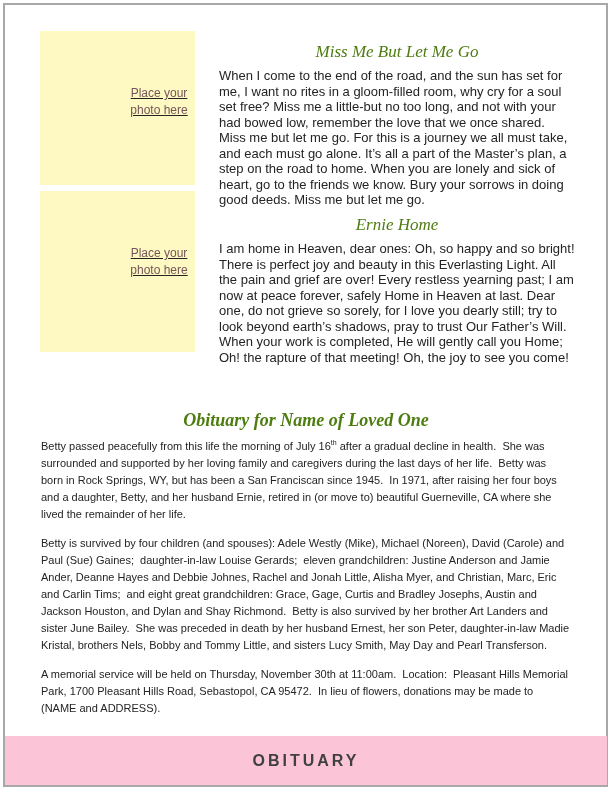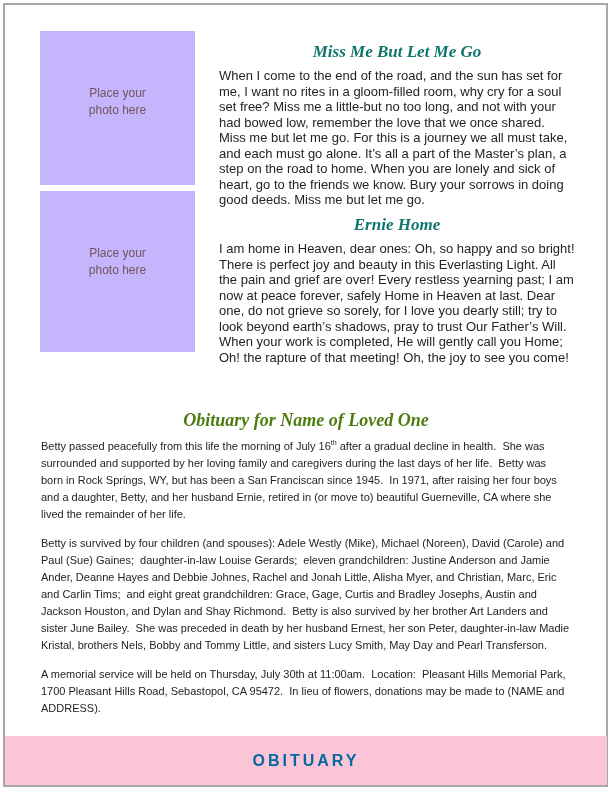--- a/index.html
+++ b/index.html
@@ -14,48 +14,49 @@
     overflow: hidden;
   }
   .page-frame {
     position: absolute;
     left: 3px; top: 3px;
     width: 605px; height: 784px;
     border: 2px solid #a8a8a8;
   }
   .photo-box {
     position: absolute;
-    background: #c4b5fd;
+    background: #fef9c3;
     display: flex;
-    justify-content: center;
+    justify-content: flex-end;
+    text-decoration: underline;
   }
   .photo-box-1 { left: 40px; top: 31px; width: 155px; height: 154px; }
   .photo-box-2 { left: 40px; top: 191px; width: 155px; height: 161px; }
   .photo-label {
     margin-top: 54px;
     width: 72px;
     text-align: center;
     font-size: 12px;
     line-height: 17px;
     color: #75545a;
   }
   .poem {
     position: absolute;
     width: 356px;
     left: 219px;
   }
   .poem-1 { top: 42px; }
   .poem-2 { top: 215px; }
   .section-title {
     font-family: "Liberation Serif", "DejaVu Serif", serif;
-    font-weight: bold;
+    font-weight: normal;
     font-style: italic;
     font-size: 17px;
     line-height: 20px;
-    color: #0f766e;
+    color: #4d7c0f;
     text-align: center;
     margin-bottom: 6px;
   }
   .poem-body {
     font-size: 13px;
     line-height: 15.5px;
     white-space: pre-wrap;
     text-align: left;
     color: #242424;
   }
@@ -92,21 +93,21 @@
     width: 602px; height: 49px;
     background: #fbc4d7;
     display: flex;
     align-items: center;
     justify-content: center;
   }
   .footer-label {
     font-size: 16px;
     font-weight: bold;
     letter-spacing: 3px;
-    color: #0369a1;
+    color: #404040;
   }
 </style>
 </head>
 <body>
 
 <div class="page-frame"></div>
 
 <div class="photo-box photo-box-1">
   <div class="photo-label">Place your photo here</div>
 </div>
@@ -122,18 +123,18 @@
 
 <div class="poem poem-2">
   <div class="section-title">Ernie Home</div>
   <div class="poem-body">I am home in Heaven, dear ones: Oh, so happy and so bright! There is perfect joy and beauty in this Everlasting Light. All the pain and grief are over! Every restless yearning past; I am now at peace forever, safely Home in Heaven at last. Dear one, do not grieve so sorely, for I love you dearly still; try to look beyond earth’s shadows, pray to trust Our Father’s Will. When your work is completed, He will gently call you Home; Oh! the rapture of that meeting! Oh, the joy to see you come!</div>
 </div>
 
 <div class="obituary-section">
   <div class="obituary-title">Obituary for Name of Loved One</div>
   <div class="obituary-paragraph"><span>Betty passed peacefully from this life the morning of July 16</span><sup>th</sup><span> after a gradual decline in health.  She was surrounded and supported by her loving family and caregivers during the last days of her life.  Betty was born in Rock Springs, WY, but has been a San Franciscan since 1945.  In 1971, after raising her four boys and a daughter, Betty, and her husband Ernie, retired in (or move to) beautiful Guerneville, CA where she lived the remainder of her life.</span></div>
   <div class="obituary-paragraph">Betty is survived by four children (and spouses): Adele Westly (Mike), Michael (Noreen), David (Carole) and Paul (Sue) Gaines;  daughter-in-law Louise Gerards;  eleven grandchildren: Justine Anderson and Jamie Ander, Deanne Hayes and Debbie Johnes, Rachel and Jonah Little, Alisha Myer, and Christian, Marc, Eric and Carlin Tims;  and eight great grandchildren: Grace, Gage, Curtis and Bradley Josephs, Austin and Jackson Houston, and Dylan and Shay Richmond.  Betty is also survived by her brother Art Landers and sister June Bailey.  She was preceded in death by her husband Ernest, her son Peter, daughter-in-law Madie Kristal, brothers Nels, Bobby and Tommy Little, and sisters Lucy Smith, May Day and Pearl Transferson.</div>
-  <div class="obituary-paragraph">A memorial service will be held on Thursday, July 30th at 11:00am.  Location:  Pleasant Hills Memorial Park, 1700 Pleasant Hills Road, Sebastopol, CA 95472.  In lieu of flowers, donations may be made to (NAME and ADDRESS).</div>
+  <div class="obituary-paragraph">A memorial service will be held on Thursday, November 30th at 11:00am.  Location:  Pleasant Hills Memorial Park, 1700 Pleasant Hills Road, Sebastopol, CA 95472.  In lieu of flowers, donations may be made to (NAME and ADDRESS).</div>
 </div>
 
 <div class="footer-bar">
   <div class="footer-label">OBITUARY</div>
 </div>
 
 </body></html>

